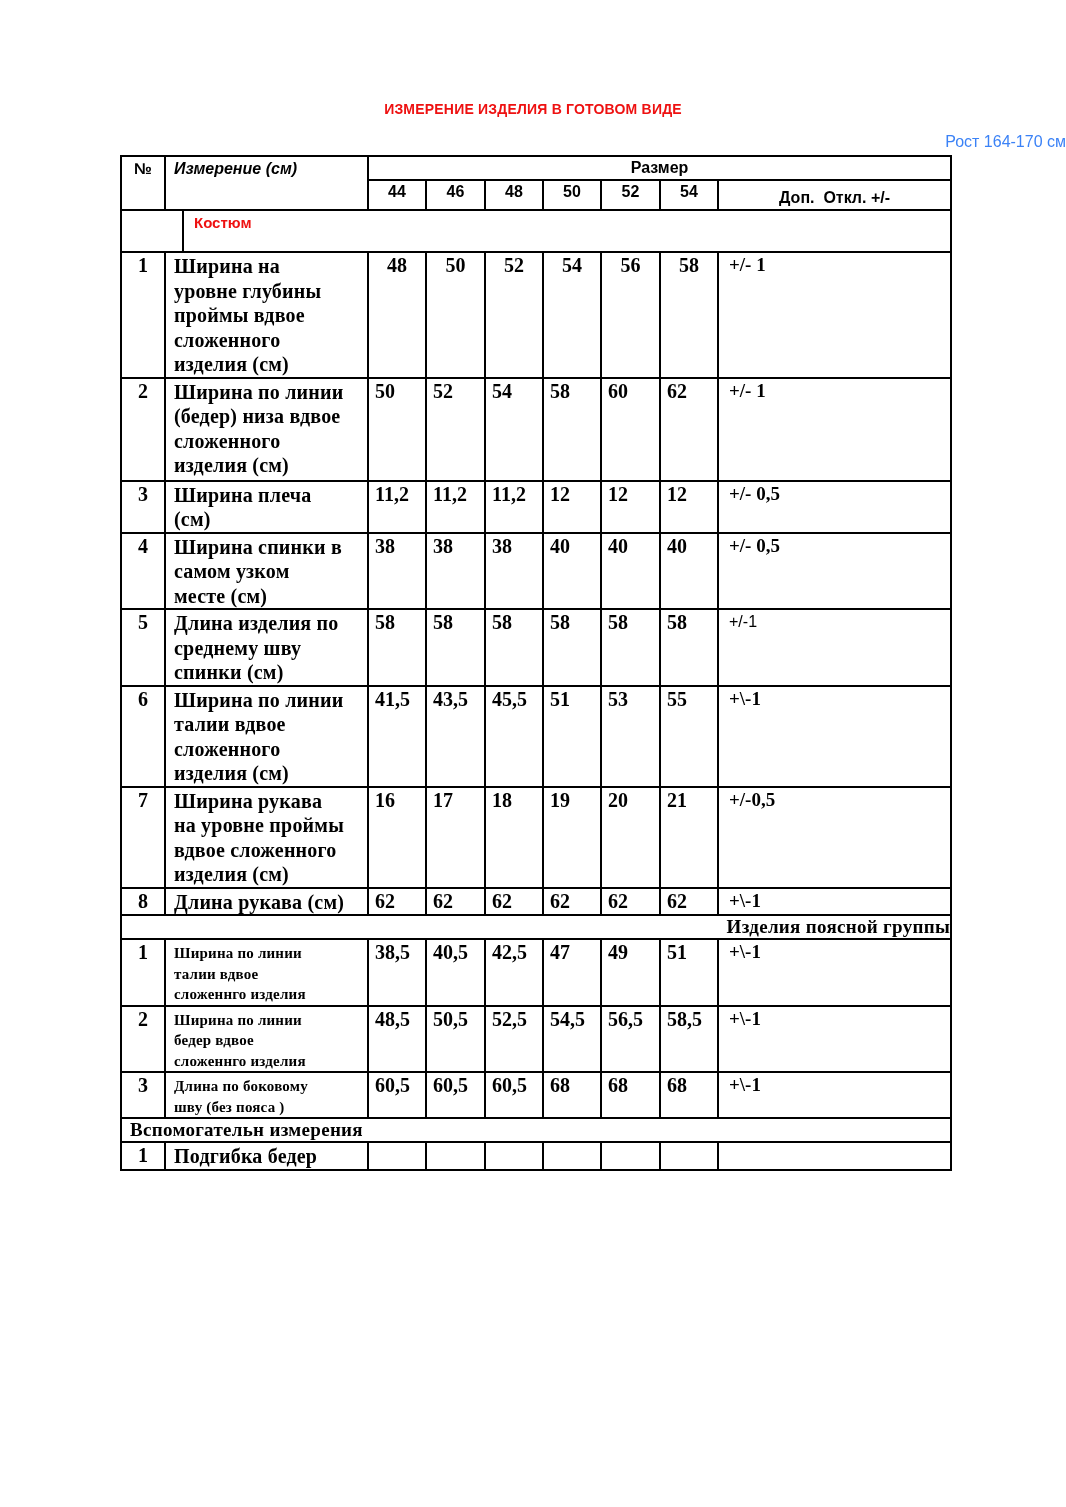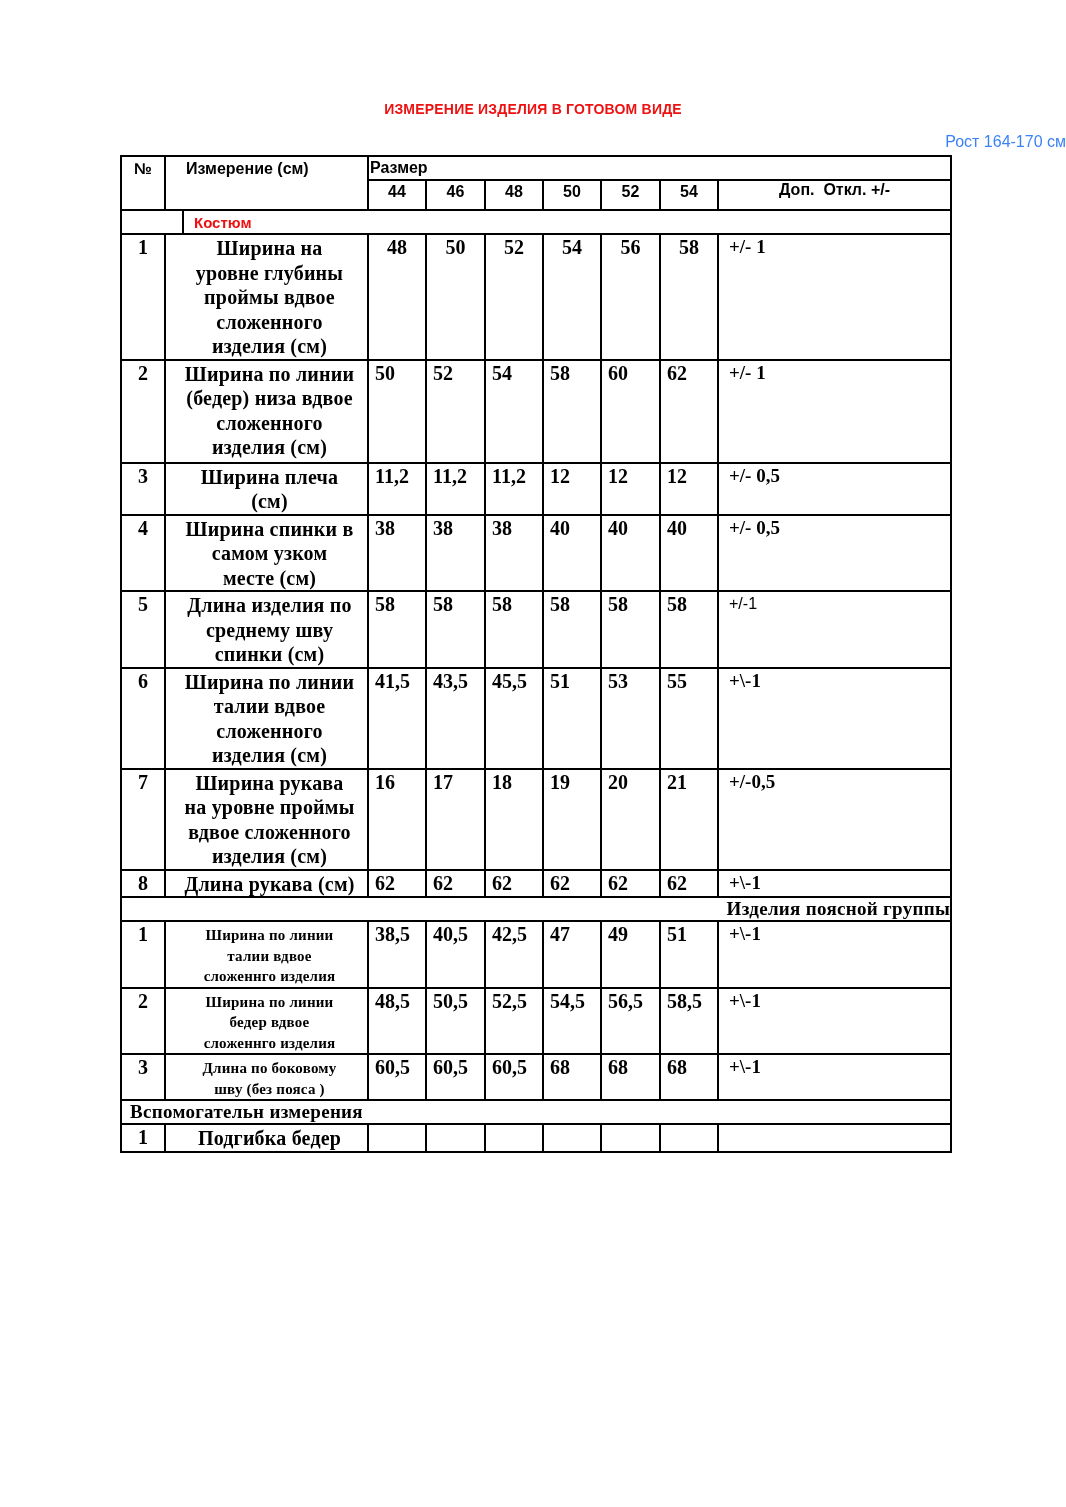--- a/index.html
+++ b/index.html
@@ -42,24 +42,24 @@
     width: 830px;
   }
   table.meas td {
     border: 2px solid #000;
     vertical-align: top;
     overflow: hidden;
   }
   
   .hc { font-weight: bold; font-size: 16px; font-family: "Liberation Sans", sans-serif; }
   .num-h   { text-align: center; padding-top: 3px; }
-  .meas-h  { text-align: left; padding: 3px 0 0 20px; }
-  .size-group { text-align: left; padding-top: 2px; }
+  .meas-h  { text-align: left; padding: 3px 0 0 8px; font-style: italic; }
+  .size-group { text-align: center; padding-top: 2px; }
   .size-h  { text-align: center; padding-top: 2px; }
-  .tol-h   { text-align: center; padding-top: 0; white-space: pre; }
+  .tol-h   { text-align: center; padding-top: 8px; white-space: pre; }
   
   .kost-label {
     font-family: "Liberation Sans", sans-serif;
     font-weight: bold; font-size: 15px;
     color: var(--accent);
     padding: 3px 0 0 10px;
   }
   .section-label {
     font-family: "Liberation Serif", serif;
     font-weight: bold; font-size: 19px;
@@ -72,21 +72,20 @@
     font-weight: bold; font-size: 20px;
     text-align: center; padding-top: 1px;
   }
   .cell-name {
     font-family: "Liberation Serif", serif;
     font-weight: bold; font-size: 20px;
     line-height: 24.5px;
     padding: 1px 2px 0 8px;
     white-space: pre-line;
     letter-spacing: 0.2px;
-    text-align: center;
   }
   .cell-name.small {
     font-size: 15px;
     line-height: 20.5px;
     padding-top: 3px;
   }
   .cell-val {
     font-family: "Liberation Serif", serif;
     font-weight: bold; font-size: 20px;
     padding: 1px 0 0 6px;
@@ -136,21 +135,21 @@
           <td class="hc size-h">46</td>
           <td class="hc size-h">48</td>
           <td class="hc size-h">50</td>
           <td class="hc size-h">52</td>
           <td class="hc size-h">54</td>
           <td class="hc tol-h">Доп.  Откл. +/-</td>
         </tr>
     </thead>
     <tbody id="table-body">
 
-    <tr style="height: 24px;">
+    <tr style="height: 42px;">
           <td colspan="2"></td>
           <td class="kost-label" colspan="8">Костюм</td>
         </tr>
         <tr style="height: 123px;">
           <td class="cell-num">1</td>
           <td class="cell-name" colspan="2">Ширина на
 уровне глубины
 проймы вдвое
 сложенного
 изделия (см)</td>

